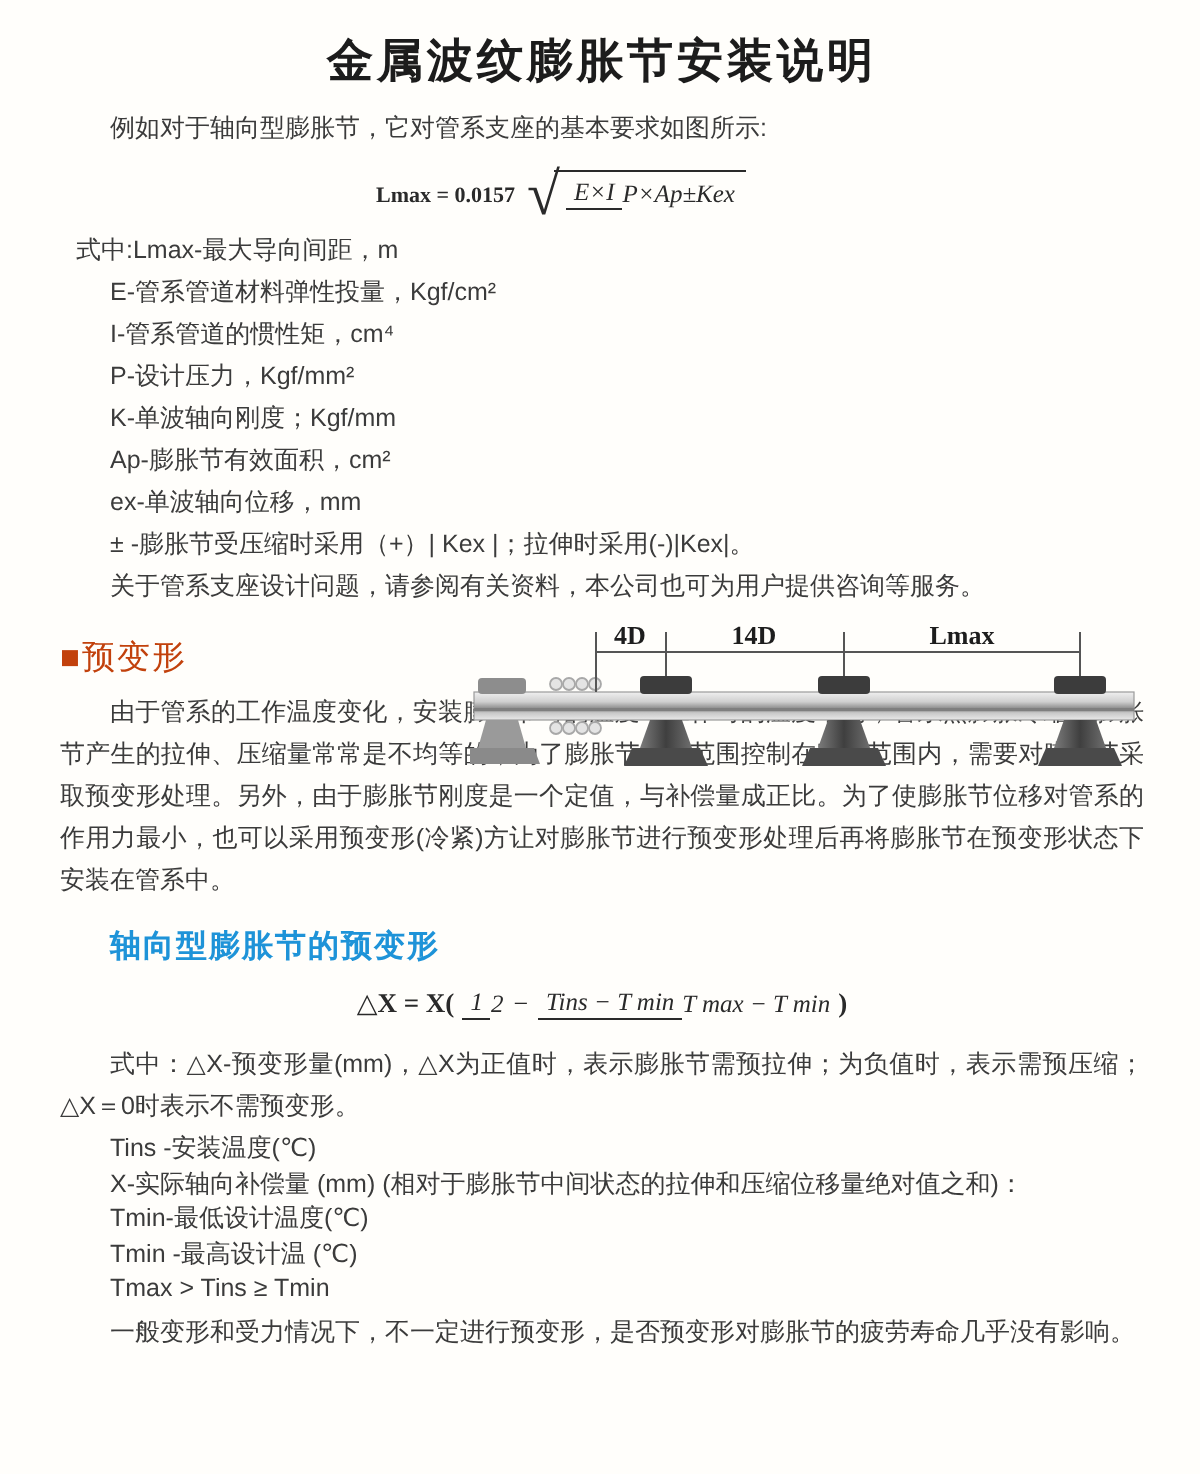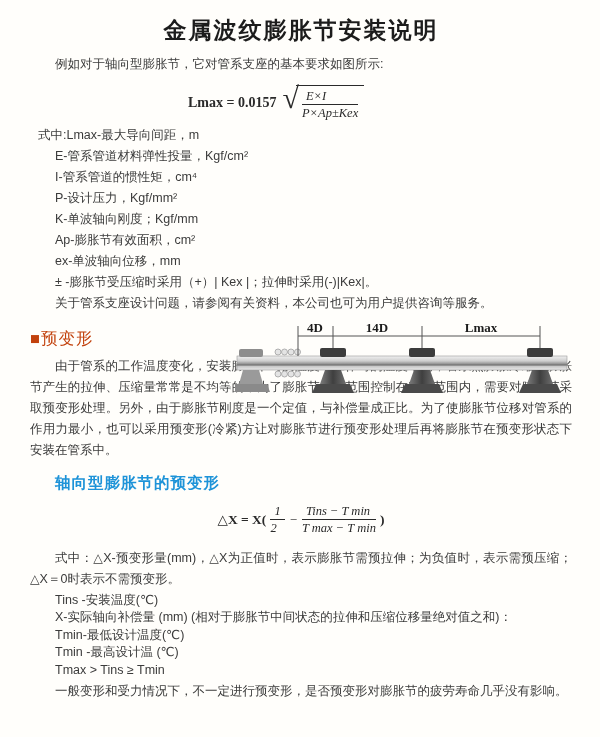--- a/index.html
+++ b/index.html
@@ -23,27 +23,27 @@
   .sec-head { font-size:16.5px; font-weight:normal; color:#c2410c; margin:14px 0 6px 0; letter-spacing:1px; }
   .sub-head { font-size:15.5px; font-weight:bold; color:#1e93d8; letter-spacing:1px; margin:12px 0 6px 0; }
   .sub-head.axial { margin-left:25px;font-family:Liberation Serif, serif; }
 
   
   .formula-row {
     display:flex; align-items:center;
     font-family:"Liberation Serif","DejaVu Serif",serif;
     font-size:13px; color:#2a2a2a; margin:8px 0;
   }
-  .formula-row .lhs { font-weight:bold; font-size:14px; margin-right:6px; }
+  .formula-row .lhs { font-weight:bold; font-size:11px; margin-right:6px; }
   .f1 { margin-left:158px; margin-top:10px; margin-bottom:4px; }
   .f-center { justify-content:center; margin:10px 0 12px 0; }
   .sqrt { display:inline-flex; align-items:flex-start; }
   .sqrt-sign { font-size:30px; font-weight:400; line-height:26px; margin-right:-3px; }
   .sqrt-body { border-top:1.6px solid #2a2a2a; padding:2px 6px 0 6px; }
-  .frac { display:inline-flex; flex-direction:column; font-style:italic; font-size:12.5px; line-height:1.15; }
+  .frac { display:inline-flex; font-style:italic; font-size:12.5px; line-height:1.15; }
   .frac .num { border-bottom:1.2px solid #2a2a2a; padding:0 4px 1px 4px; }
   .frac .den { padding-top:1px; }
   .f-op { margin:0 5px; font-style:normal; }
   .f-pre, .f-post { font-weight:bold; font-size:13.5px; }
   .f-pre { margin-right:4px; } .f-post { margin-left:4px; }
 
   
   .def-line { font-size:12.5px; line-height:21px; margin-left:8px; white-space:nowrap; }
   .def-line.ind { margin-left:25px; }
   .def-block { position:relative; }

